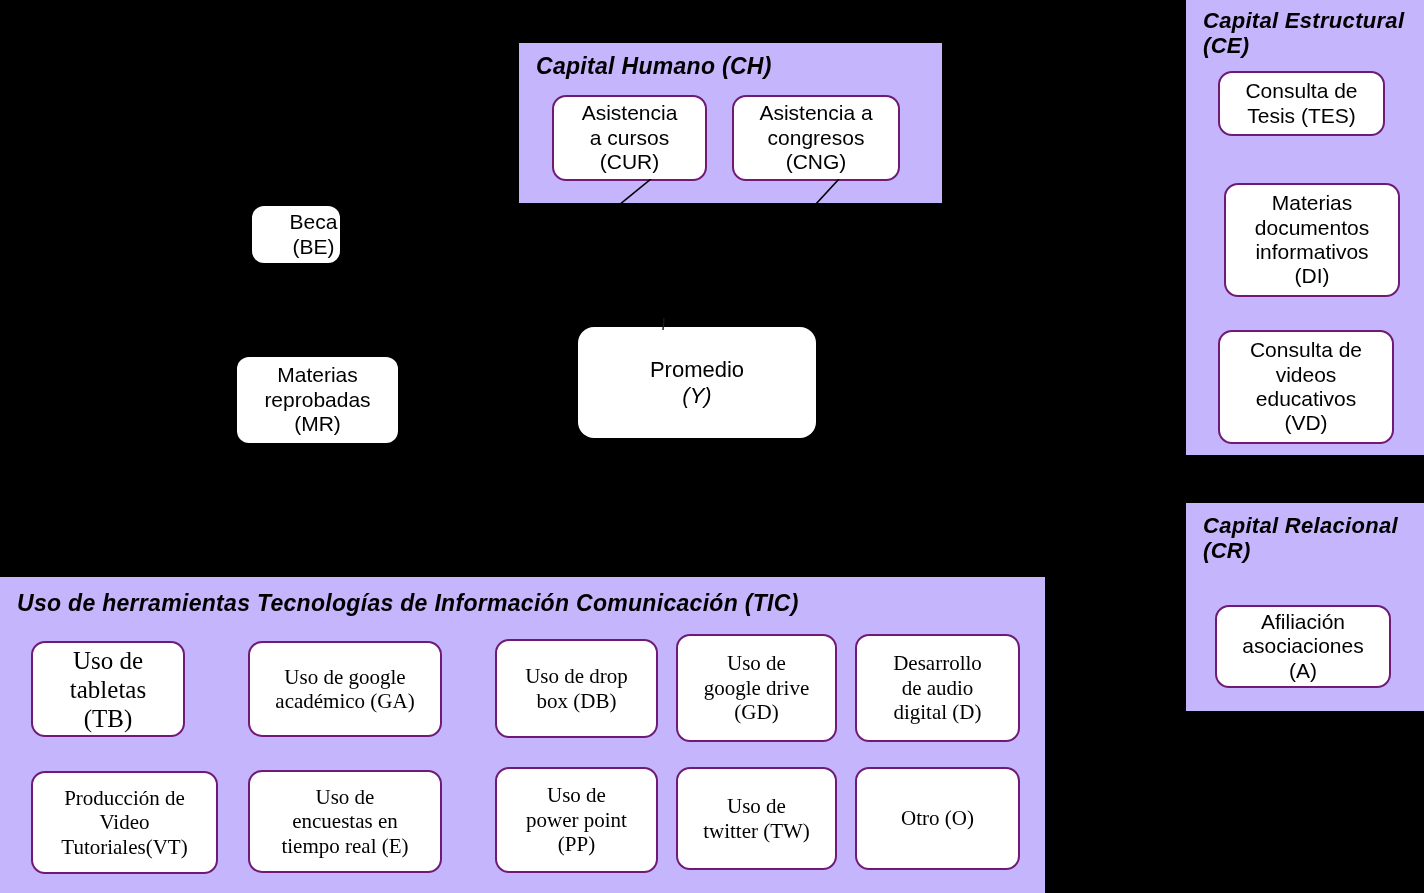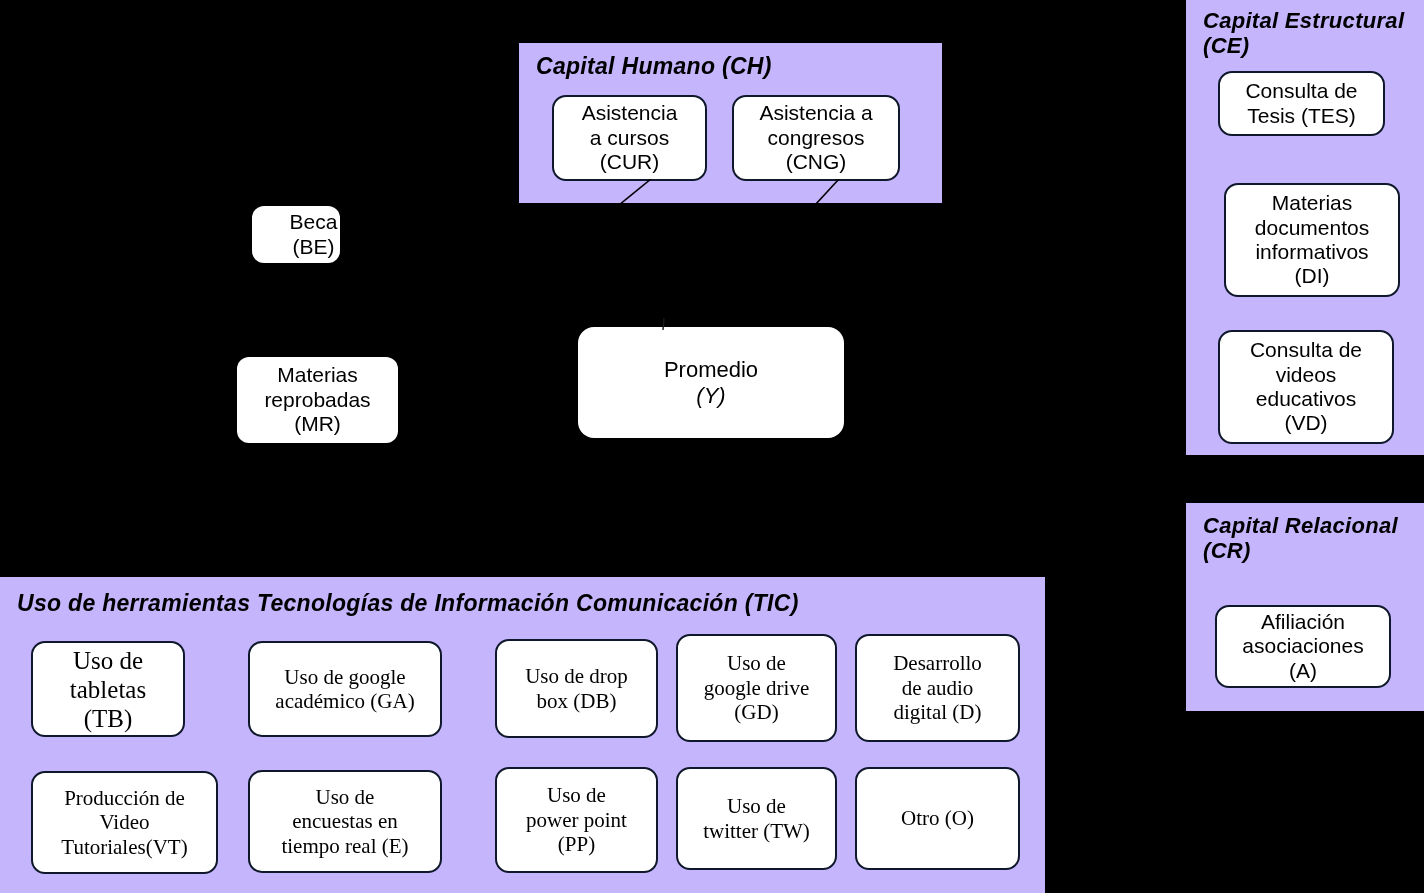--- a/index.html
+++ b/index.html
@@ -39,21 +39,21 @@
     background: #ffffff;
     color: #000000;
     display: flex;
     align-items: center;
     justify-content: center;
     text-align: center;
     line-height: 1.16;
     white-space: pre-line;
   }
   .node.bordered {
-    border: 2px solid #0f172a;
+    border: 2px solid #701a75;
     border-radius: 14px;
   }
   .node.plain {
     border: 0;
     border-radius: 12px;
   }
   .node.sans {
     font-family: "Liberation Sans", sans-serif;
   }
   .node.serif {
@@ -156,21 +156,21 @@
     <div class="node bordered serif" style="left:855px; top:190px; width:165px; height:103px; font-size:21px;">Otro (O)</div>
   </div>
 
   <div class="node plain sans" style="left:252px; top:206px; width:88px; height:57px; font-size:21px;padding-left:35px;">Beca
 (BE)</div>
 
   <div class="node plain sans" style="left:237px; top:357px; width:161px; height:86px; font-size:21px;">Materias
 reprobadas
 (MR)</div>
 
-  <div class="node plain sans" style="left:578px; top:327px; width:266px; height:111px; font-size:22px; border-radius:16px; flex-direction:column;">
+  <div class="node plain sans" style="left:578px; top:327px; width:238px; height:111px; font-size:22px; border-radius:16px; flex-direction:column;">
     <span class="promedio-label-1">Promedio</span>
     <span class="promedio-label-2">(Y)</span>
   </div>
 
   <div class="connector" style="left:658px; top:318px; width:12px; height:12px;">
     <svg width="12" height="12" viewBox="0 0 12 12">
       <line x1="6" y1="0" x2="5" y2="12" stroke="#1a1a1a" stroke-width="1.4"></line>
     </svg>
   </div>
 

